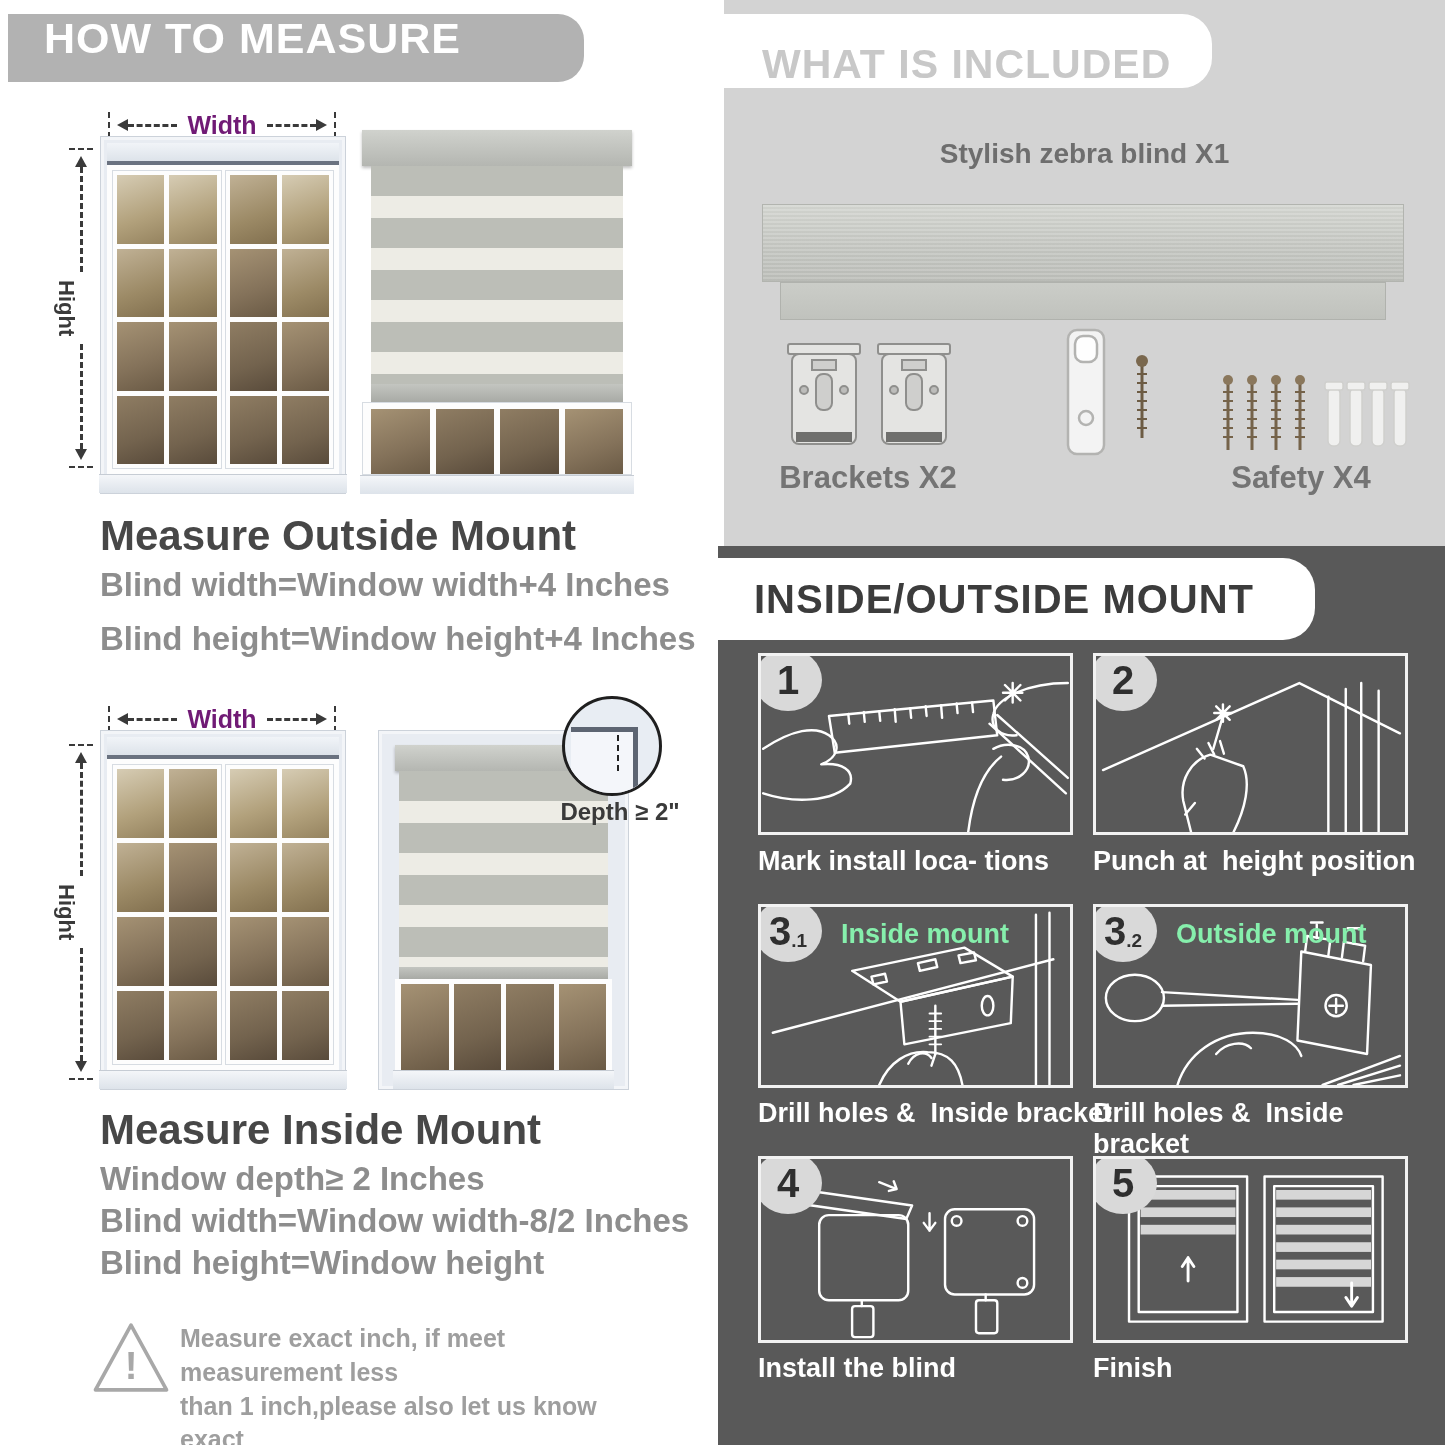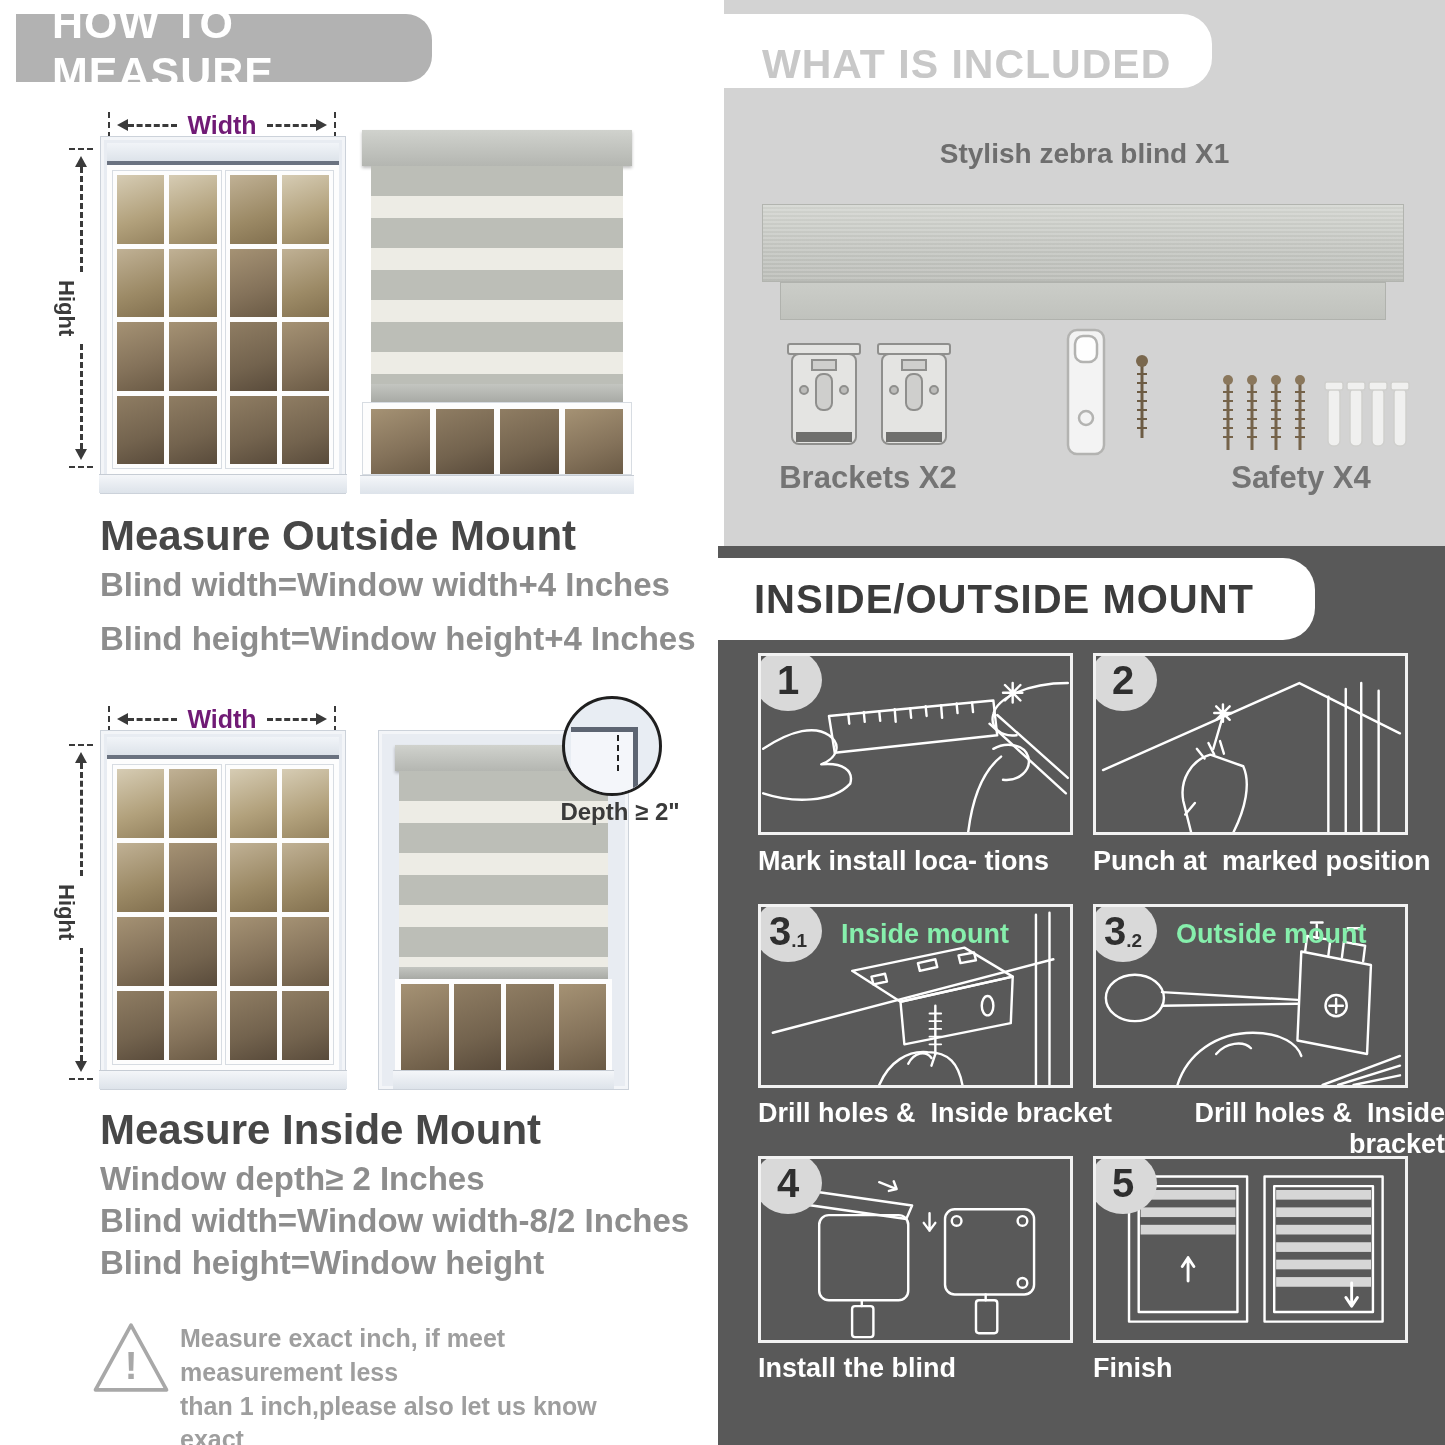--- a/index.html
+++ b/index.html
@@ -1,22 +1,22 @@
 <!DOCTYPE html>
 <html><head>
 <meta charset="utf-8">
 <style>
   html,body{margin:0;padding:0;background:#fff;}
   body{width:1445px;height:1445px;position:relative;overflow:hidden;
        font-family:"Liberation Sans",sans-serif;}
   .abs{position:absolute;}
 
   
-  .lh-bar{left:16px;top:14px;width:416px;height:68px;background:#b2b2b2;
-          border-radius:0 26px 26px 0;display:flex;align-items:center;padding-left:36px;box-sizing:border-box;}
+  .lh-bar{left:8px;top:14px;width:576px;height:68px;background:#b2b2b2;
+          border-radius:0 26px 26px 0;display:flex;align-items:flex-start;padding-left:36px;box-sizing:border-box;}
   .lh-bar span{color:#fff;font-size:43px;font-weight:bold;letter-spacing:1px;}
 
   
   .harrow{display:flex;align-items:center;height:26px;}
   .harrow .tick{width:0;height:26px;border-left:2px dashed #3a3a3a;}
   .harrow .head-l{width:0;height:0;border:6px solid transparent;border-right:11px solid #3a3a3a;margin-left:1px;}
   .harrow .head-r{width:0;height:0;border:6px solid transparent;border-left:11px solid #3a3a3a;margin-right:1px;}
   .harrow .seg{flex:1;height:0;border-top:3px dashed #3a3a3a;}
   .harrow .lbl{margin:0 10px;font-size:25px;font-weight:bold;color:#701a75;line-height:26px;}
   .varrow{display:flex;flex-direction:column;align-items:center;width:26px;}
@@ -74,21 +74,21 @@
   .blind-title{position:absolute;left:0;top:138px;width:721px;text-align:center;
                color:#6e6e6e;font-size:28px;font-weight:bold;}
   .headrail-main{position:absolute;left:38px;top:204px;width:642px;height:78px;
       background:repeating-linear-gradient(180deg,rgba(255,255,255,.12) 0 2px,rgba(0,0,0,.02) 2px 4px),
                  linear-gradient(180deg,#d4d6d1,#c4c6c1 60%,#bdbfba);
       border:1px solid #b2b4af;box-sizing:border-box;}
   .headrail-low{position:absolute;left:56px;top:282px;width:606px;height:38px;
       background:linear-gradient(180deg,#cbcdc8,#c0c2bd);border:1px solid #b0b2ad;box-sizing:border-box;}
   .item-lbl{position:absolute;top:460px;color:#747474;font-size:31px;font-weight:bold;text-align:center;}
 
-  .dk-section{left:718px;top:546px;width:727px;height:899px;background:#595959;text-align:right;}
+  .dk-section{left:718px;top:546px;width:727px;height:899px;background:#595959;}
   .dk-header{position:absolute;left:0;top:12px;width:597px;height:82px;background:#fff;
              border-radius:0 32px 32px 0;display:flex;align-items:center;padding-left:36px;box-sizing:border-box;}
   .dk-header span{color:#3c3c3c;font-size:40px;font-weight:bold;letter-spacing:1px;}
   .panel{position:absolute;width:315px;border:3px solid #f2f2f2;background:#595959;
          overflow:hidden;box-sizing:border-box;}
   .panel svg{position:absolute;inset:0;width:100%;height:100%;}
   .badge{position:absolute;top:-7px;left:-7px;width:68px;height:62px;background:#d9d9d9;
          border-radius:50%;display:flex;align-items:center;justify-content:center;z-index:2;}
   .badge .n{font-size:40px;font-weight:bold;color:#2f2f2f;line-height:1;}
   .badge .s{font-size:19px;font-weight:bold;color:#2f2f2f;align-self:flex-end;margin-bottom:10px;}
@@ -345,21 +345,21 @@
         <path d="M5,118 L208,28 L312,80"></path>
         <path d="M238,42 V182 M256,34 V182 M272,28 V182 M290,36 V182"></path>
         <path d="M96,182 L88,150 C84,128 96,108 116,102 L150,114 C158,132 152,158 140,182"></path>
         <path d="M110,106 L102,96 M120,102 L114,90 M130,101 L126,88"></path>
         <path d="M119,96 L129,62"></path>
         <path d="M122,52 l14,14 M136,52 l-14,14 M120,59 h18 M129,50 v18"></path>
         <path d="M100,152 L90,164"></path>
       </g>
     </svg>
   </div>
-  <div class="caption" style="left:375px;top:300px;">Punch at  marked position</div>
+  <div class="caption" style="left:375px;top:300px;">Punch at  height position</div>
 
   <div class="panel" style="left:40px;top:358px;height:184px;">
     <div class="badge">
       <span class="n">3</span>
       <span class="s">.1</span>
     </div>
     <div class="panel-title">Inside mount</div>
     <svg viewBox="0 0 315 184">
       <g stroke="#fff" fill="none" stroke-width="2.5" stroke-linecap="round" stroke-linejoin="round">
         <path d="M10,130 L300,54"></path>

